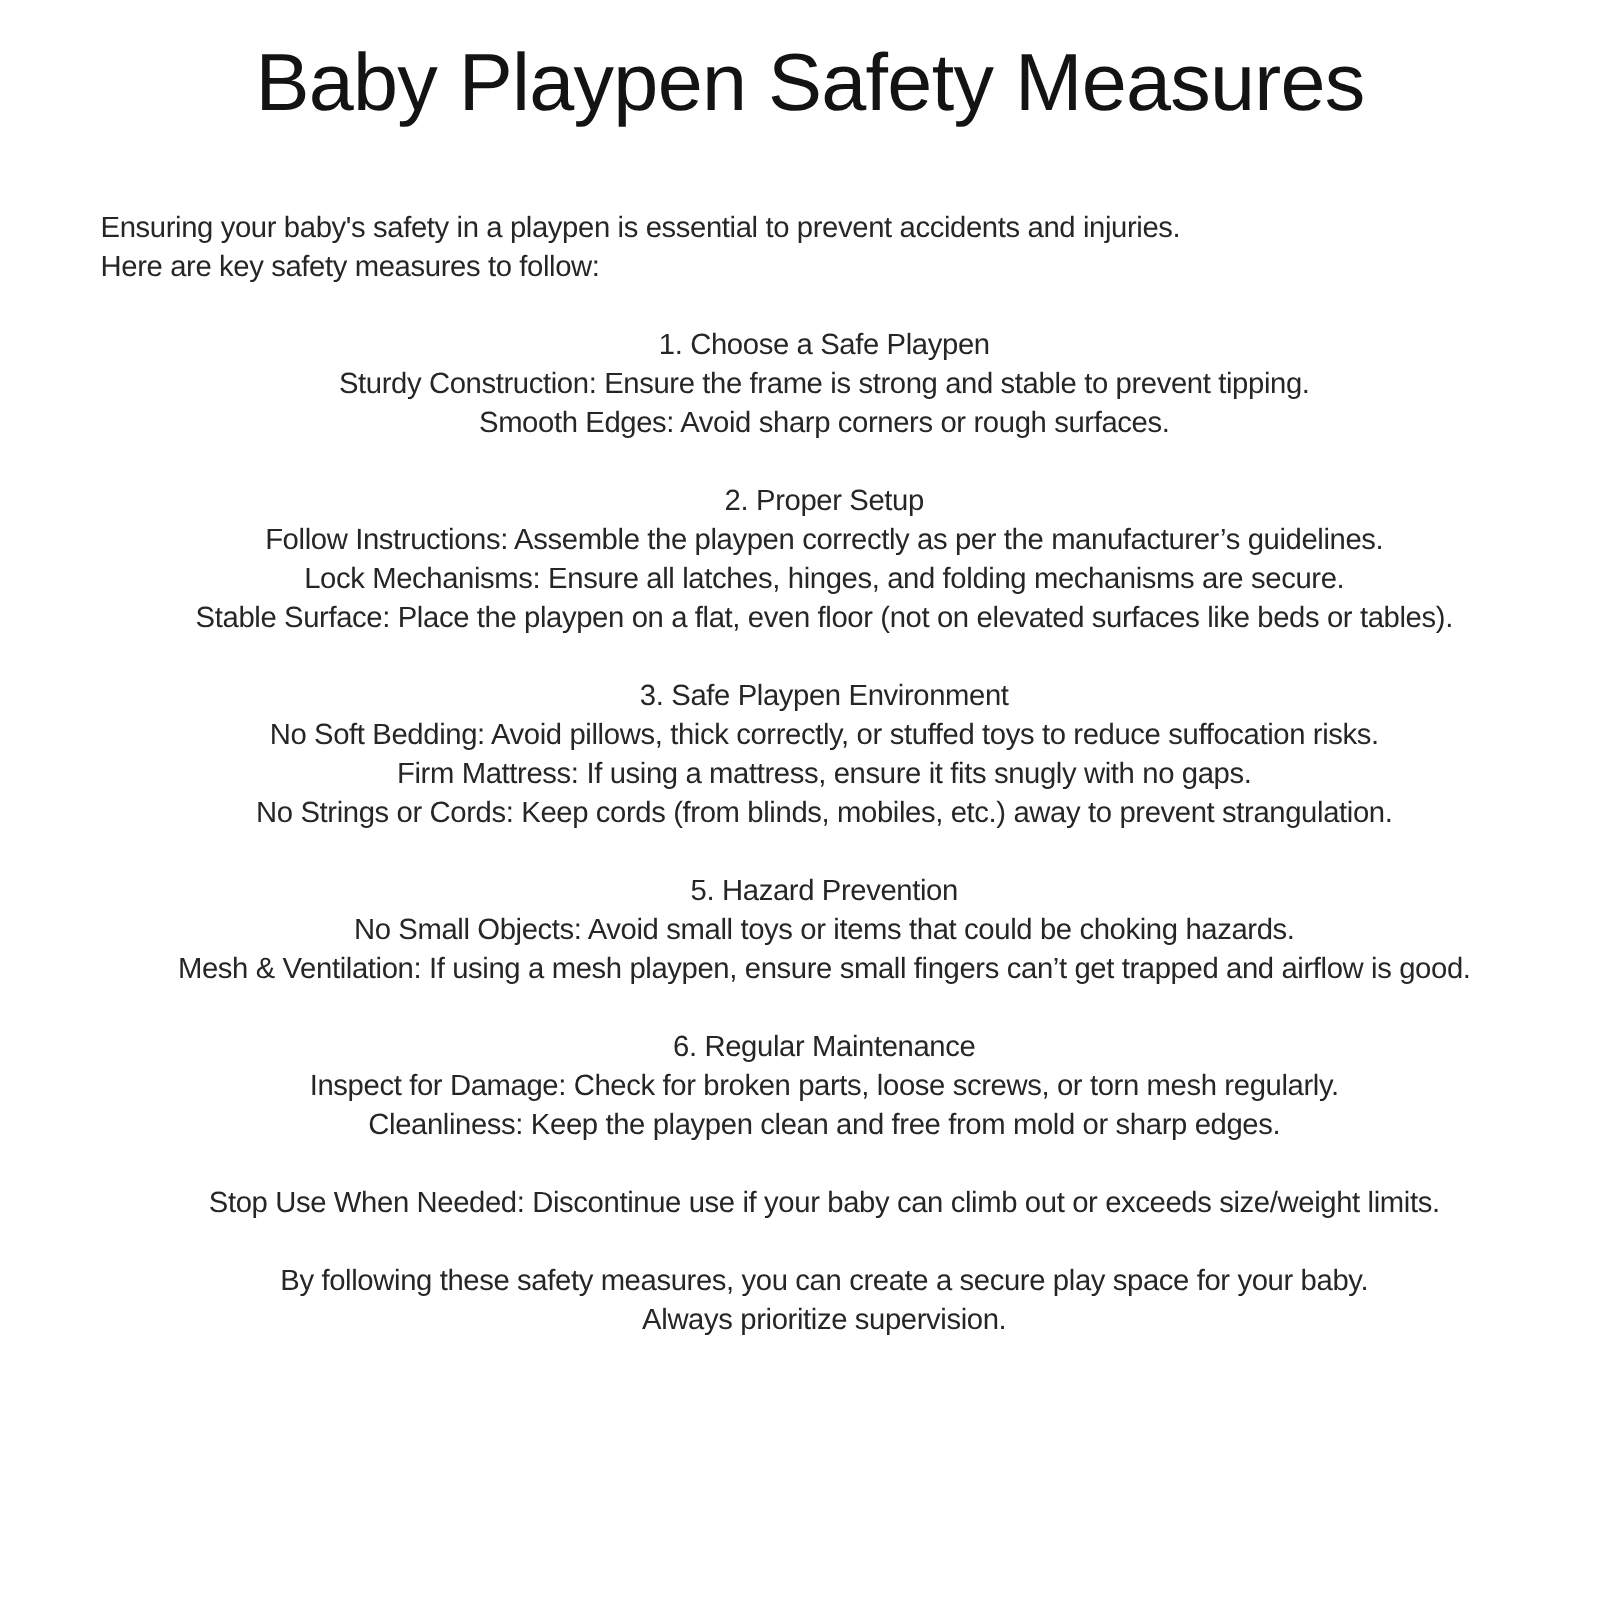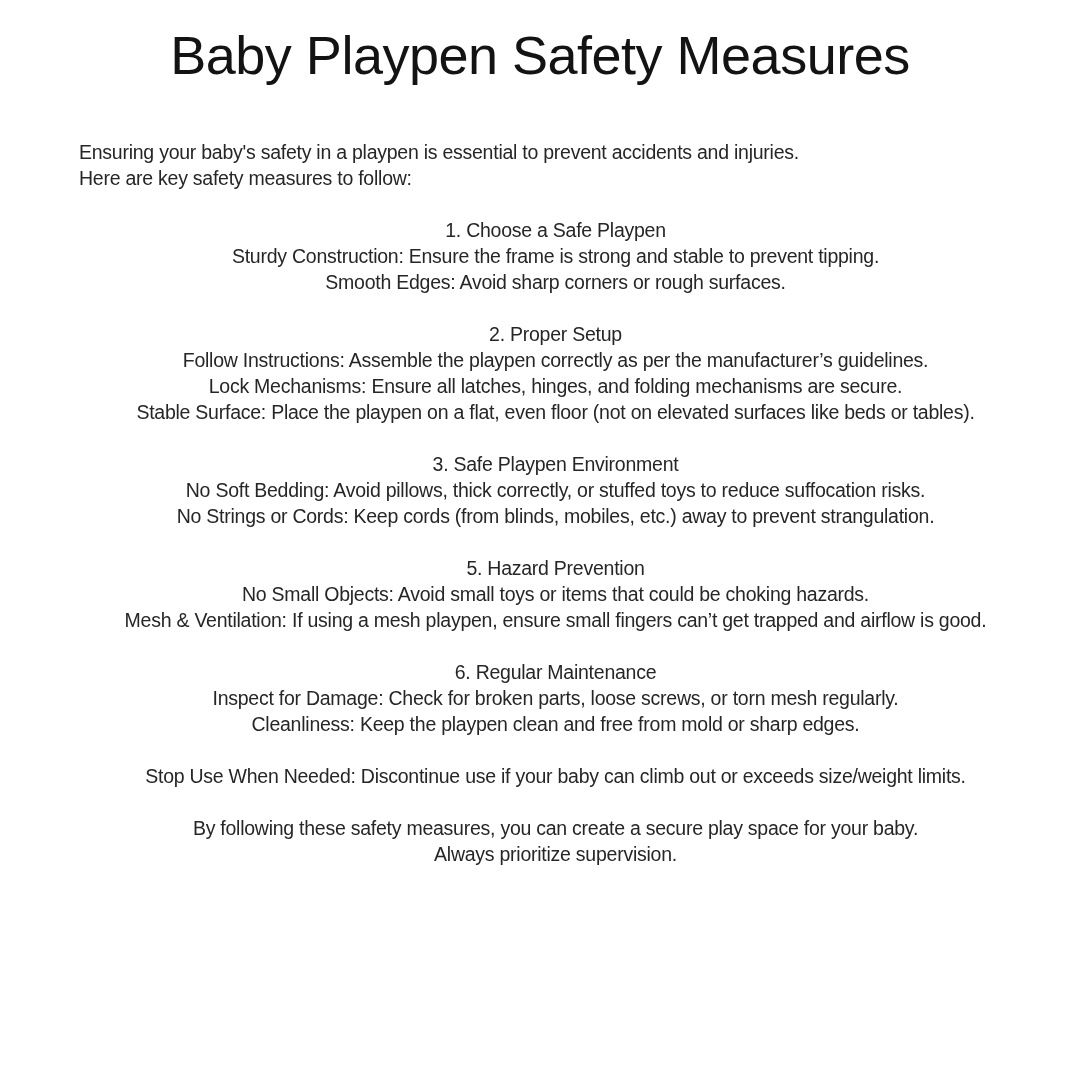--- a/index.html
+++ b/index.html
@@ -28,21 +28,21 @@
     position: absolute;
     top: 139px;
     left: 67px;
     width: 965px;
     font-size: 19.5px;
     font-weight: 400;
     line-height: 26px;
     color: #262626;
     letter-spacing: -0.25px;
   }
-  .line { white-space: nowrap; margin-left: 12px; }
+  .line { white-space: nowrap; }
   .sec, .outro { margin-top: 26px; text-align: center; }
 </style>
 </head>
 <body>
 
 <div class="page">
   <h1 class="title">Baby Playpen Safety Measures</h1>
 
   <div class="body">
     <p class="line">Ensuring your baby's safety in a playpen is essential to prevent accidents and injuries.</p>
@@ -57,20 +57,21 @@
     <section class="sec">
       <p class="line">2. Proper Setup</p>
       <p class="line">Follow Instructions: Assemble the playpen correctly as per the manufacturer’s guidelines.</p>
       <p class="line">Lock Mechanisms: Ensure all latches, hinges, and folding mechanisms are secure.</p>
       <p class="line">Stable Surface: Place the playpen on a flat, even floor (not on elevated surfaces like beds or tables).</p>
     </section>
 
     <section class="sec">
       <p class="line">3. Safe Playpen Environment</p>
       <p class="line">No Soft Bedding: Avoid pillows, thick correctly, or stuffed toys to reduce suffocation risks.</p>
+      <p class="line">Firm Mattress: If using a mattress, ensure it fits snugly with no gaps.</p>
       <p class="line">No Strings or Cords: Keep cords (from blinds, mobiles, etc.) away to prevent strangulation.</p>
     </section>
 
 
     <section class="sec">
       <p class="line">5. Hazard Prevention</p>
       <p class="line">No Small Objects: Avoid small toys or items that could be choking hazards.</p>
       <p class="line">Mesh &amp; Ventilation: If using a mesh playpen, ensure small fingers can’t get trapped and airflow is good.</p>
     </section>
 

